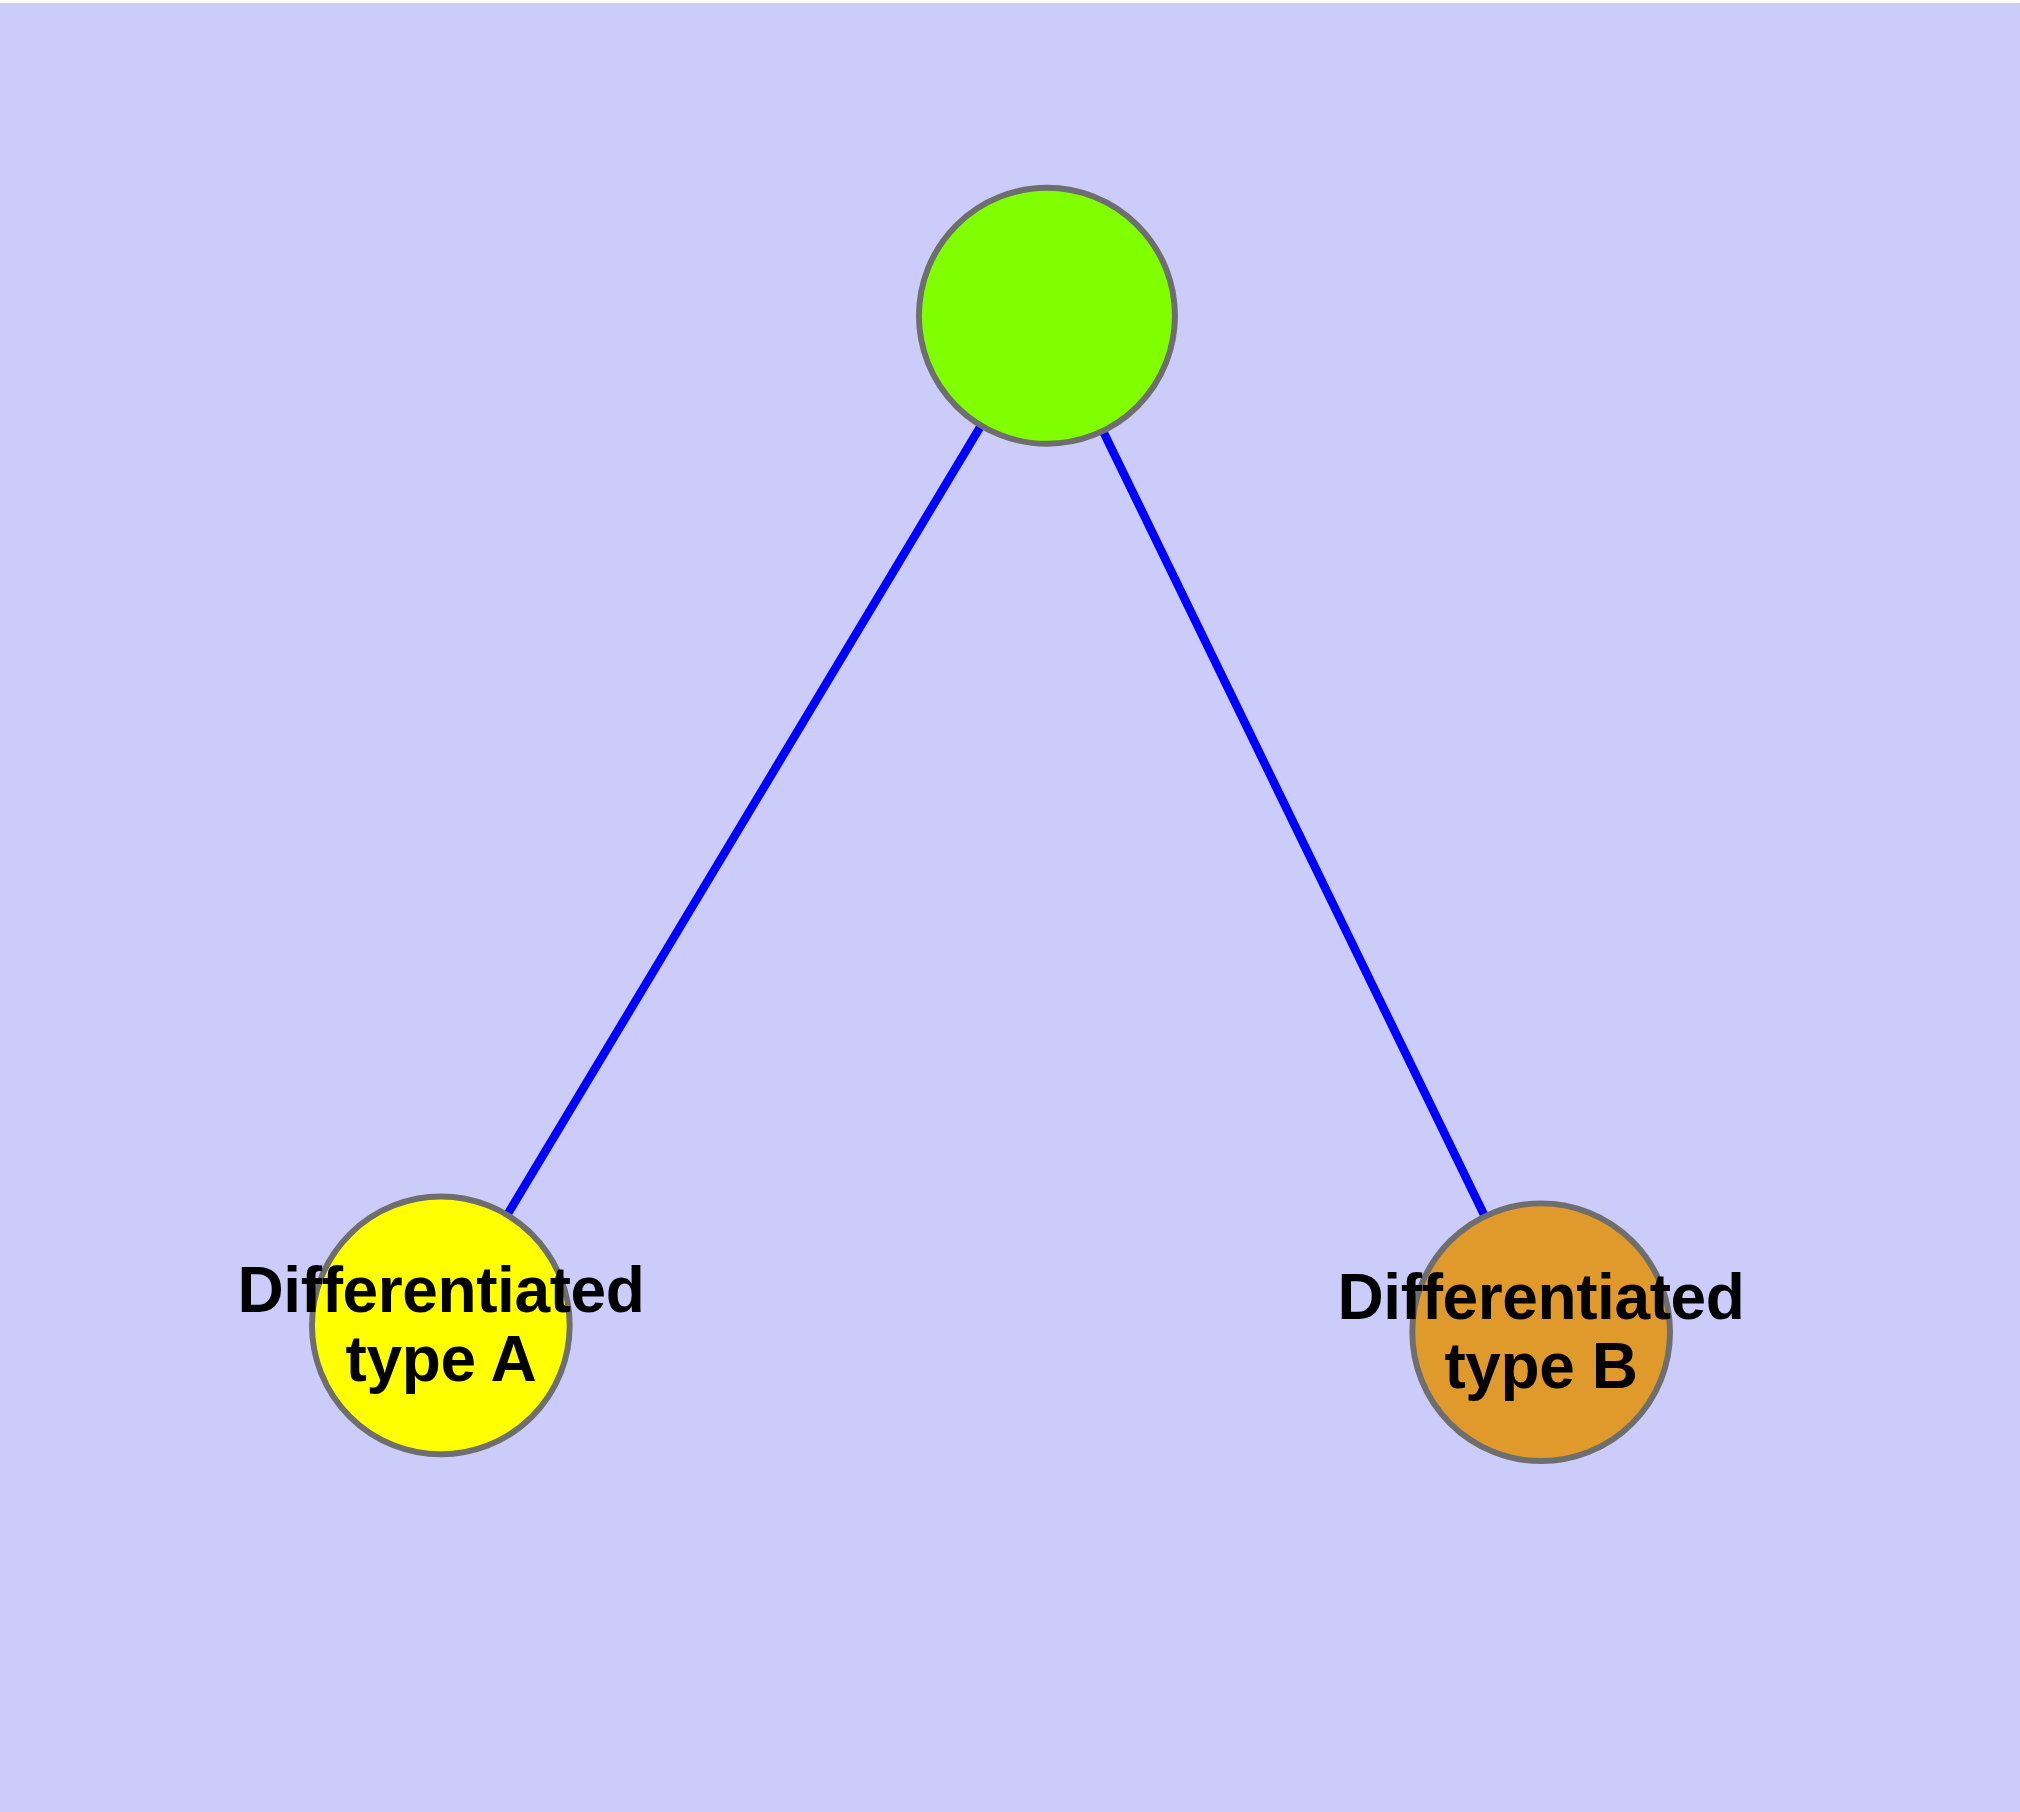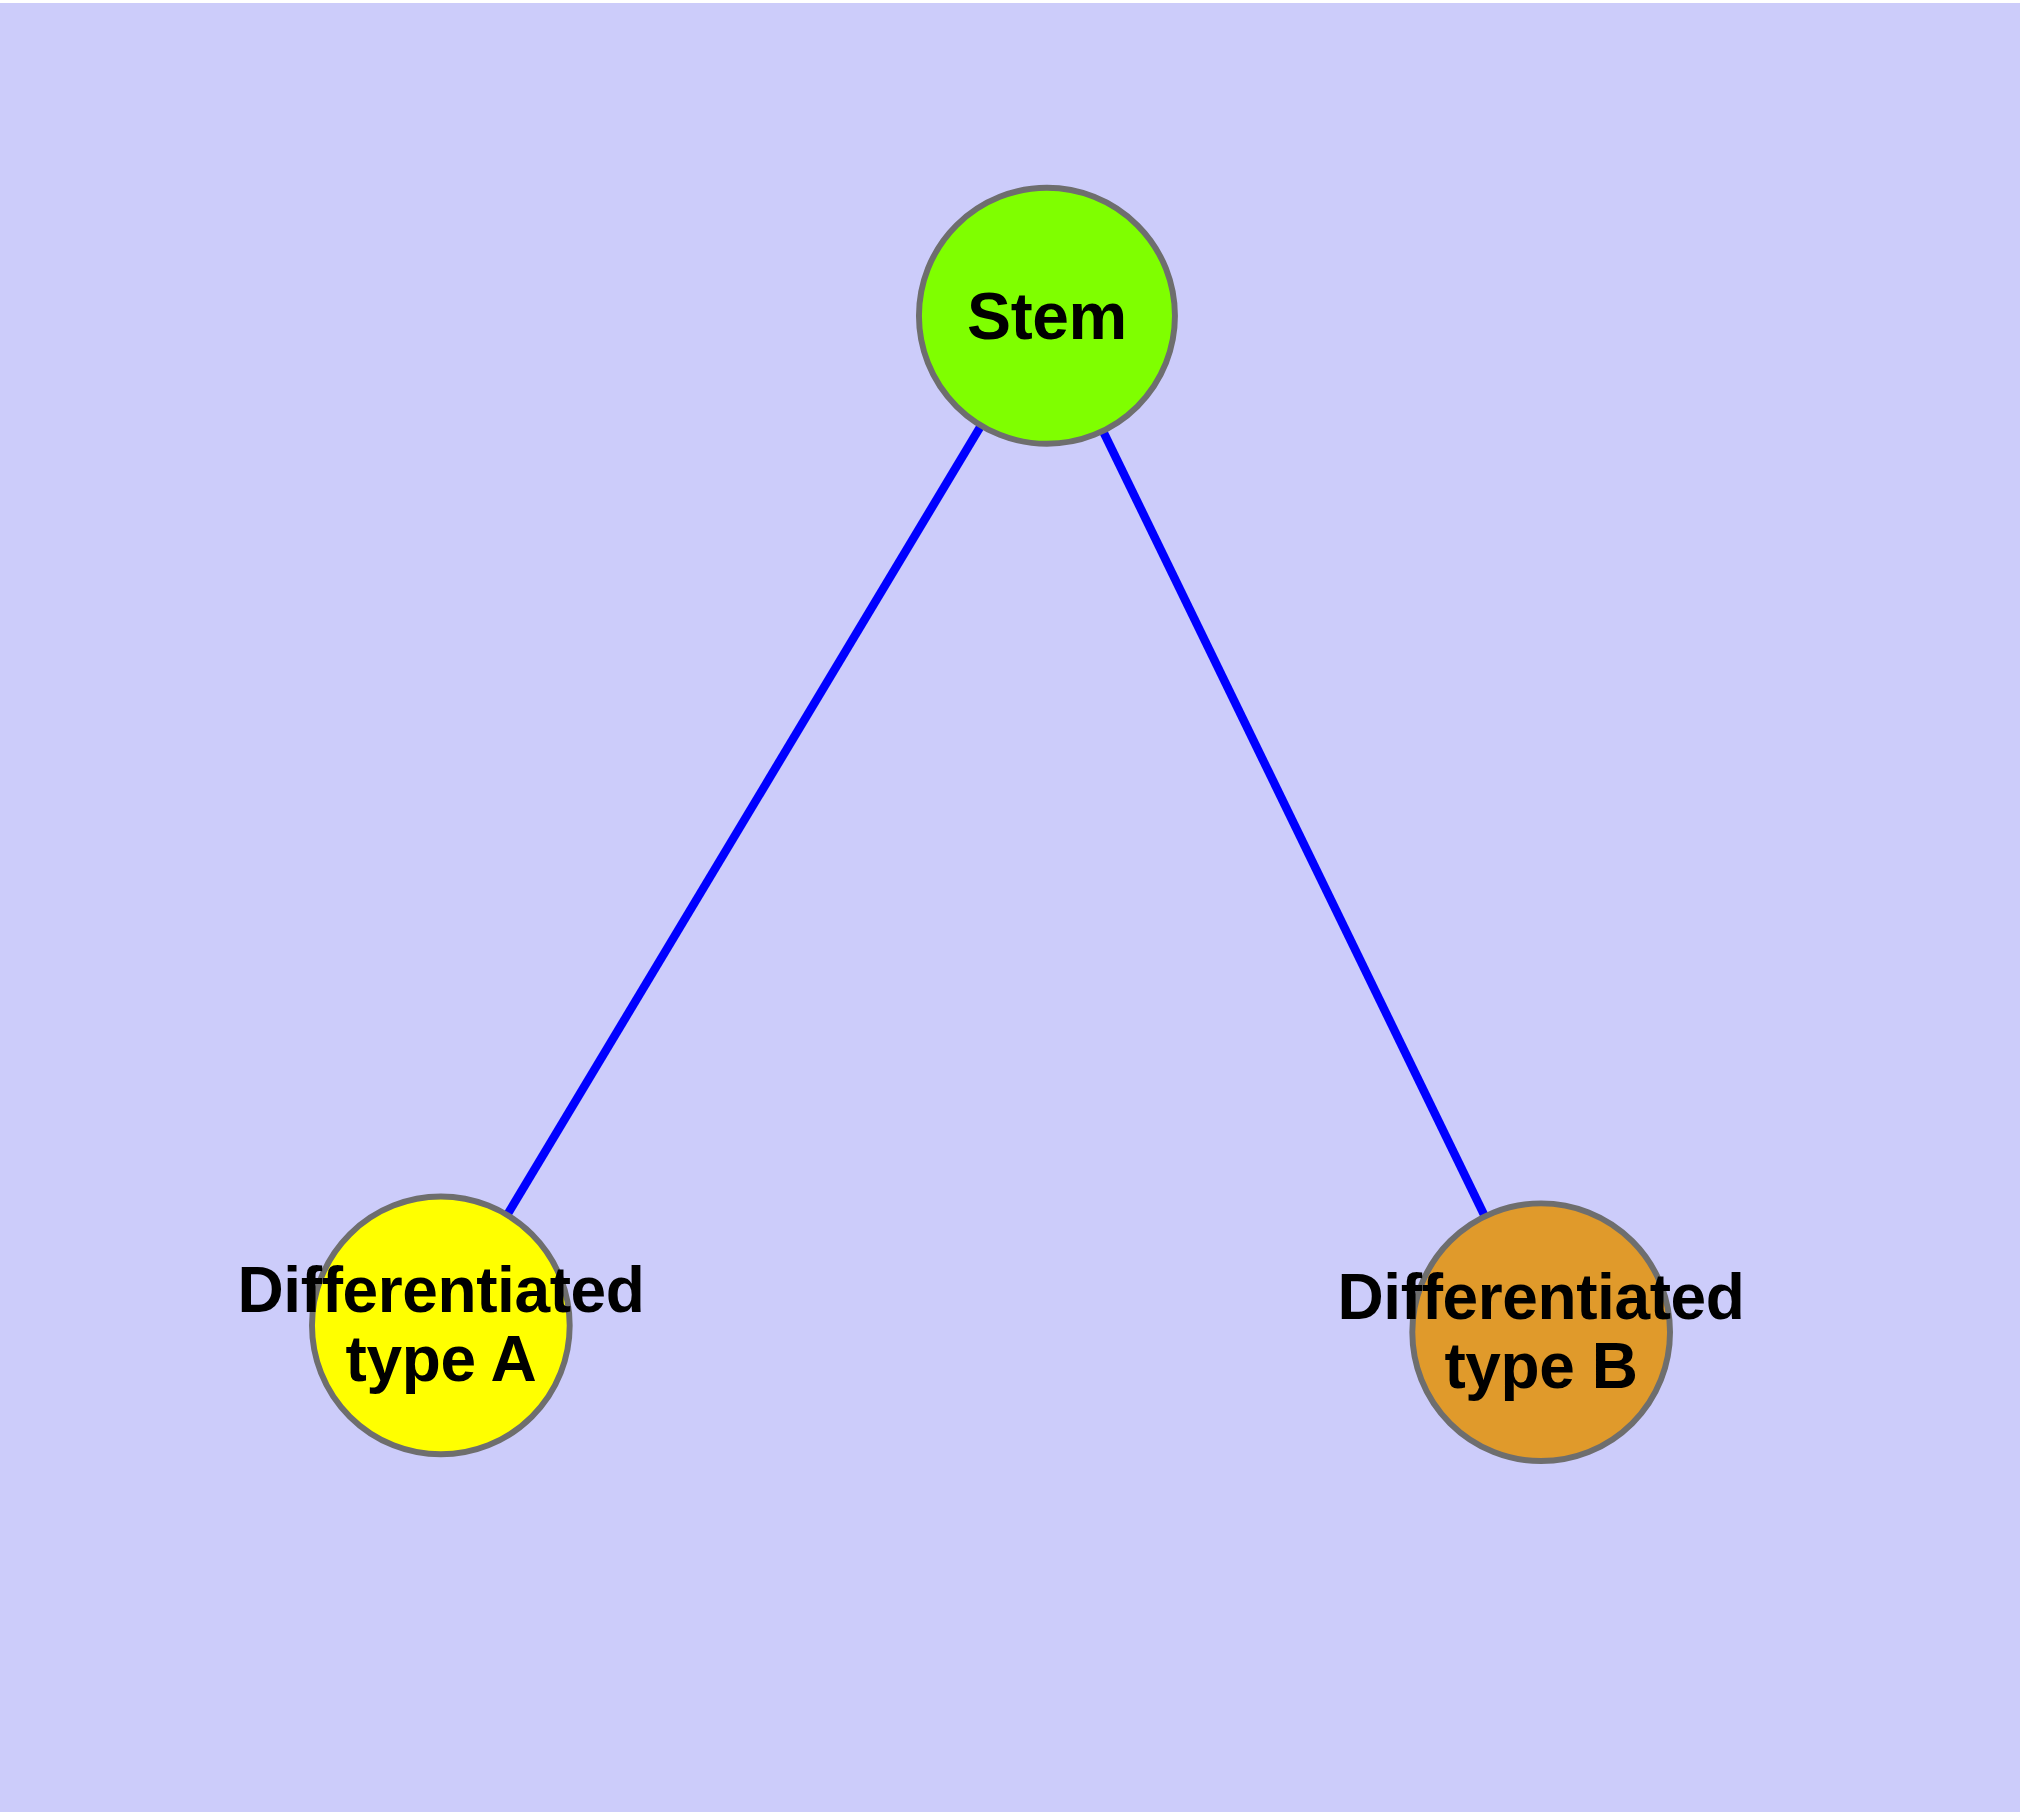--- a/index.html
+++ b/index.html
@@ -82,21 +82,20 @@
         <line class="edge-line" x1="1235" y1="369" x2="520" y2="1560" stroke="#0000ff" stroke-width="10"></line>
         <line class="edge-line" x1="1235" y1="369" x2="1818" y2="1568" stroke="#0000ff" stroke-width="10"></line>
       </g>
       <g>
         <circle class="node-circle" cx="1235" cy="369" r="151" fill="#7fff00" stroke="#6e6e6e" stroke-width="7"></circle>
         <circle class="node-circle" cx="520" cy="1560" r="152" fill="#ffff00" stroke="#6e6e6e" stroke-width="7"></circle>
         <circle class="node-circle" cx="1818" cy="1568" r="152" fill="#e09a2b" stroke="#6e6e6e" stroke-width="7"></circle>
       </g>
     </svg>
 
-    <div class="node-label" id="label-stem" style="color: rgb(0, 0, 0); left: 708px; top: 278px;">Stem</div>
 
     <div class="node-label" id="label-diff-a" style="color: rgb(0, 0, 0); left: 102px; top: 1253px;">Differentiated
 type A</div>
 
     <div class="node-label" id="label-diff-b" style="color: rgb(0, 0, 0); left: 1202px; top: 1260px;">Differentiated
 type B</div>
 
   </div>
 </div>
 

